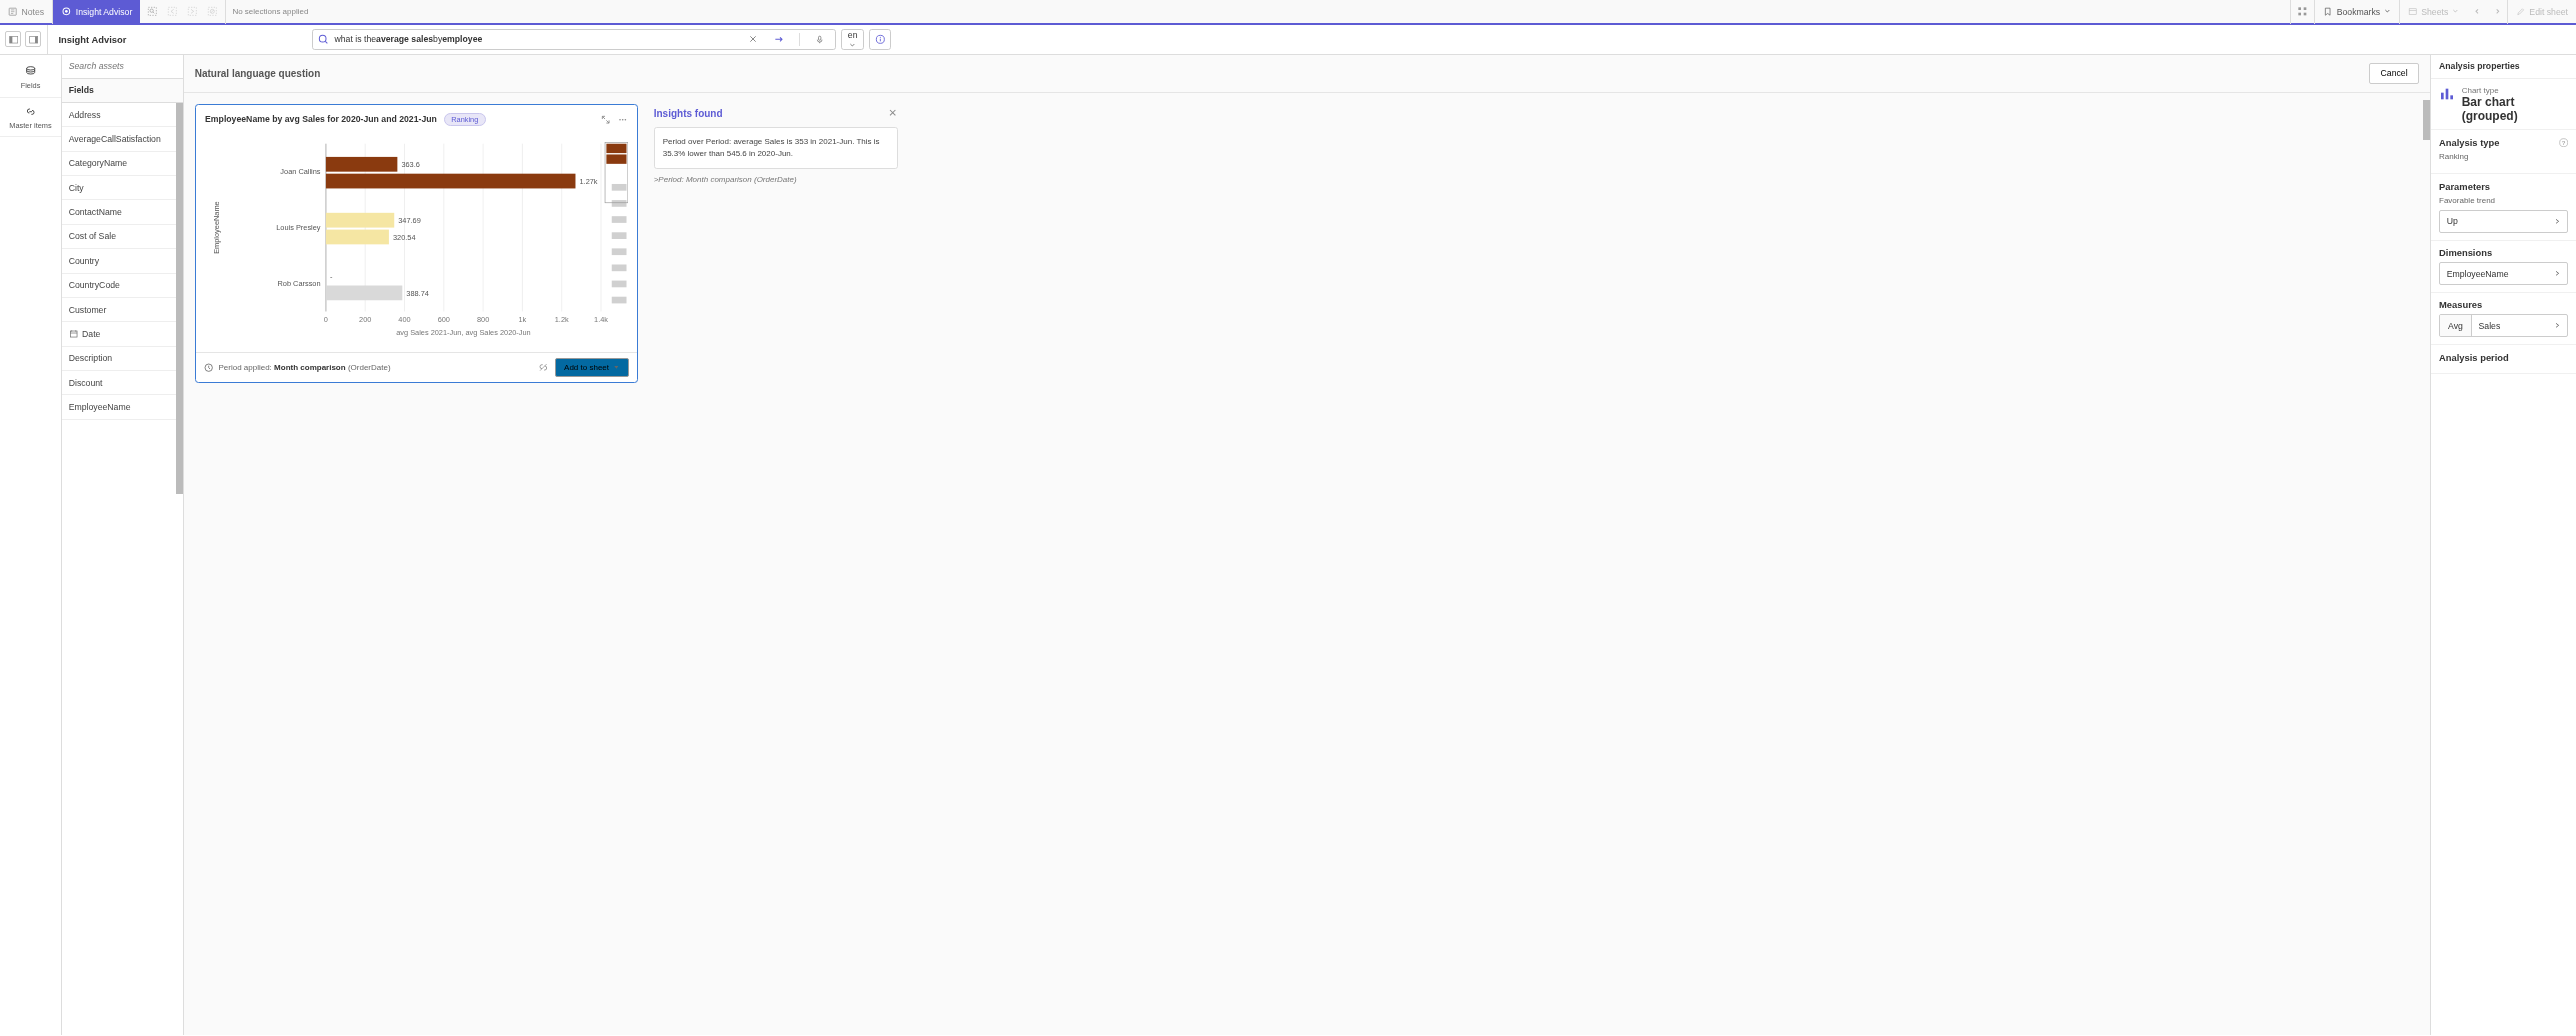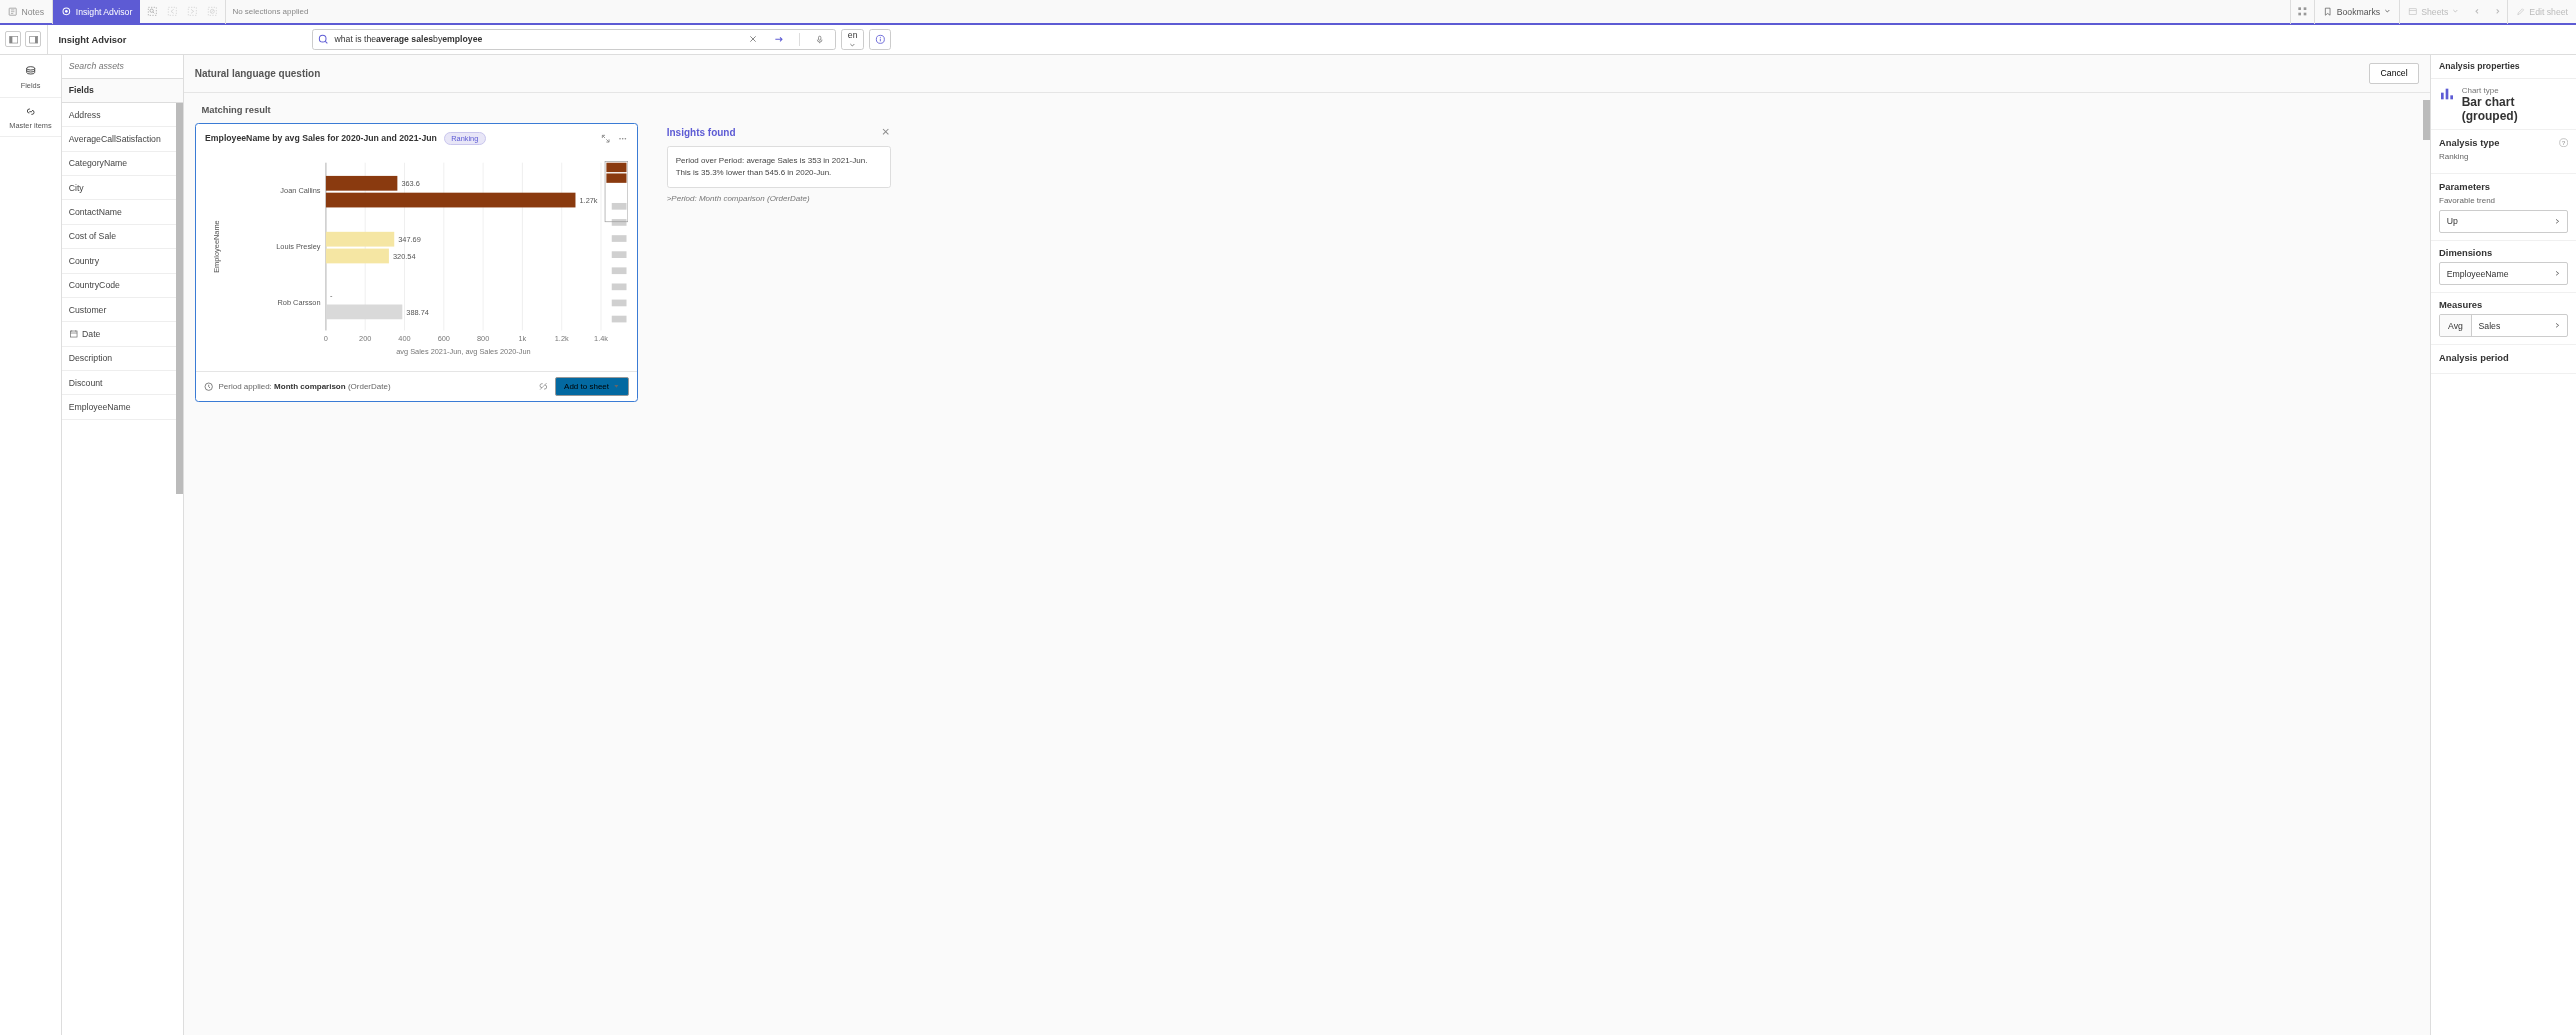--- a/index.html
+++ b/index.html
@@ -62,21 +62,21 @@
 .chart-title { font-weight: 600; font-size: 8.7px; }
 .chart-tag { background: #e8e6f7; color: #5d5bd4; border: 0.7px solid #c9c6ed; border-radius: 6.7px; padding: 1.3px 6.7px; font-size: 7.4px; }
 .chart-header-actions { margin-left: auto; display: flex; gap: 8px; color: #888; }
 .chart-body { padding: 2.7px 9.4px 6.7px 9.4px; }
 .chart-footer { border-top: 0.7px solid #e5e5e5; padding: 5.4px 8px; display: flex; align-items: center; gap: 5.4px; font-size: 8px; color: #666; }
 .chart-footer-text strong { color: #333; font-weight: 600; }
 .chart-footer-actions { margin-left: auto; display: flex; align-items: center; gap: 6.7px; }
 .add-sheet-btn { border: 0.7px solid #999; background: #0369a1; border-radius: 2px; padding: 4px 8px; font-size: 8px; cursor: pointer; display: flex; align-items: center; gap: 4px; }
 
 
-.insights-card { width: 224px; position: relative; margin-left: 13px; }
+.insights-card { width: 244px; position: relative; }
 .insights-header { display: flex; align-items: center; justify-content: space-between; padding: 4px 0 8px 0; }
 .insights-title { font-weight: 600; font-size: 10px; color: #5d5bd4; }
 .insights-box { border: 0.7px solid #ddd; border-radius: 2.7px; background: #fff; padding: 8px; font-size: 8px; color: #444; line-height: 1.5; margin-bottom: 6.7px; }
 .insights-meta { font-style: italic; font-size: 8px; color: #777; }
 
 
 .props-panel { width: 146px; border-left: 0.7px solid #ddd; background: #fff; display: flex; flex-direction: column; }
 .props-header { font-weight: 600; padding: 6.7px 8px; border-bottom: 0.7px solid #eee; font-size: 8.7px; }
 .props-section { padding: 6.7px 8px; border-bottom: 0.7px solid #f0f0f0; }
 .props-row { display: flex; align-items: flex-start; gap: 6.7px; }
@@ -313,21 +313,20 @@
     </div>
   </div>
 
   <div class="center">
     <div class="nlq-header">
       <span class="nlq-title">Natural language question</span>
       <button class="cancel-btn">Cancel</button>
     </div>
     <div class="results-area">
       <div class="results-scrollbar"></div>
-      <div class="matching-title">Matching result</div>
       <div class="results-row">
 
         <div class="chart-card">
           <div class="chart-header">
             <span class="chart-title">EmployeeName by avg Sales for 2020-Jun and 2021-Jun</span>
             <span class="chart-tag">Ranking</span>
             <div class="chart-header-actions">
               <span style="cursor:pointer">
                   <svg width="9.4" height="9.4" viewBox="0 0 14 14">
                     <path d="M2 6 v-4 h4 M12 8 v4 h-4" fill="none" stroke="currentColor" stroke-width="1.3"></path>

